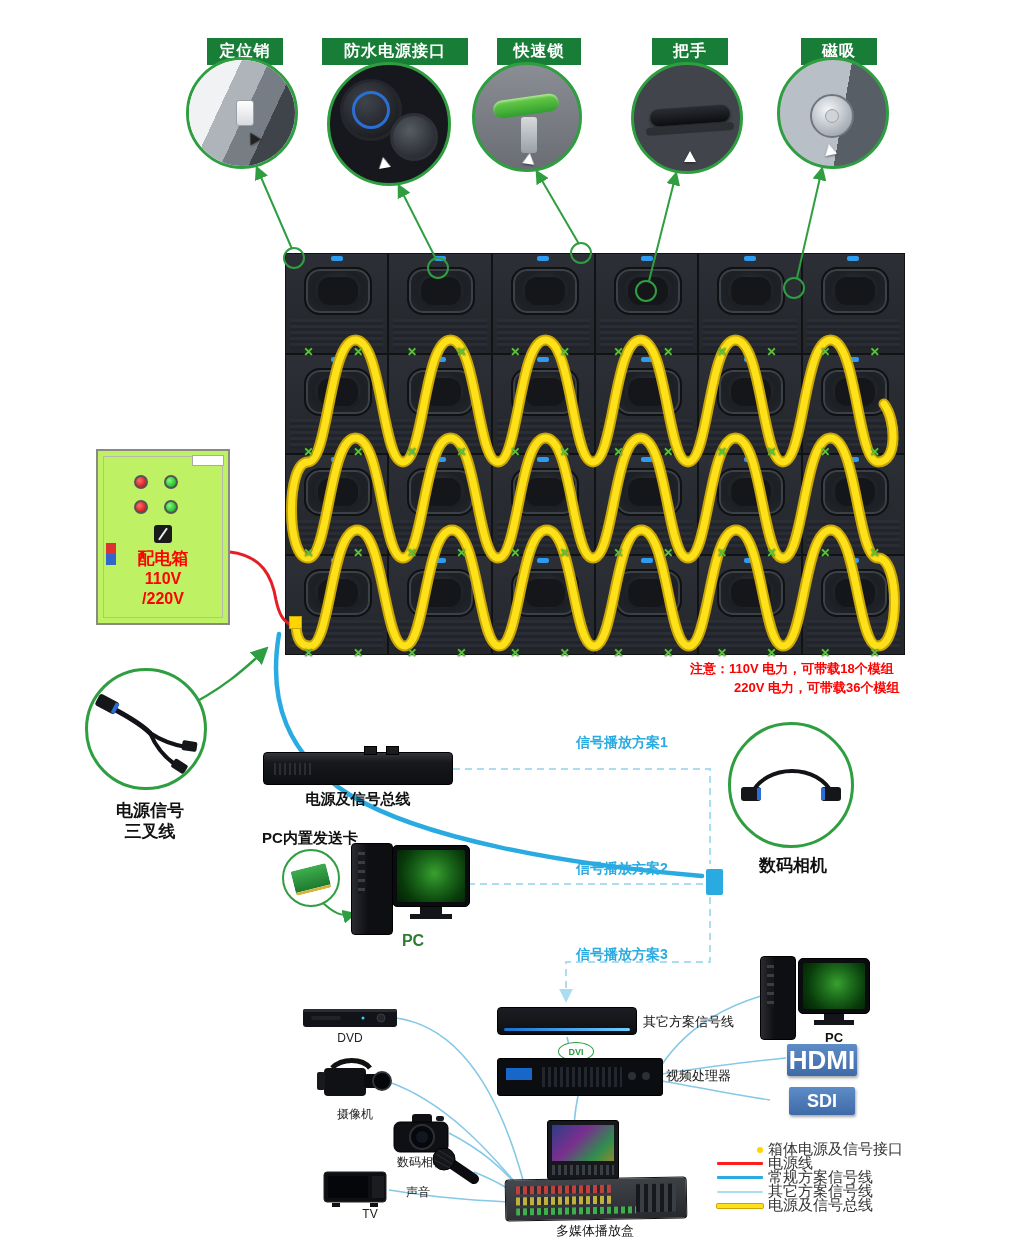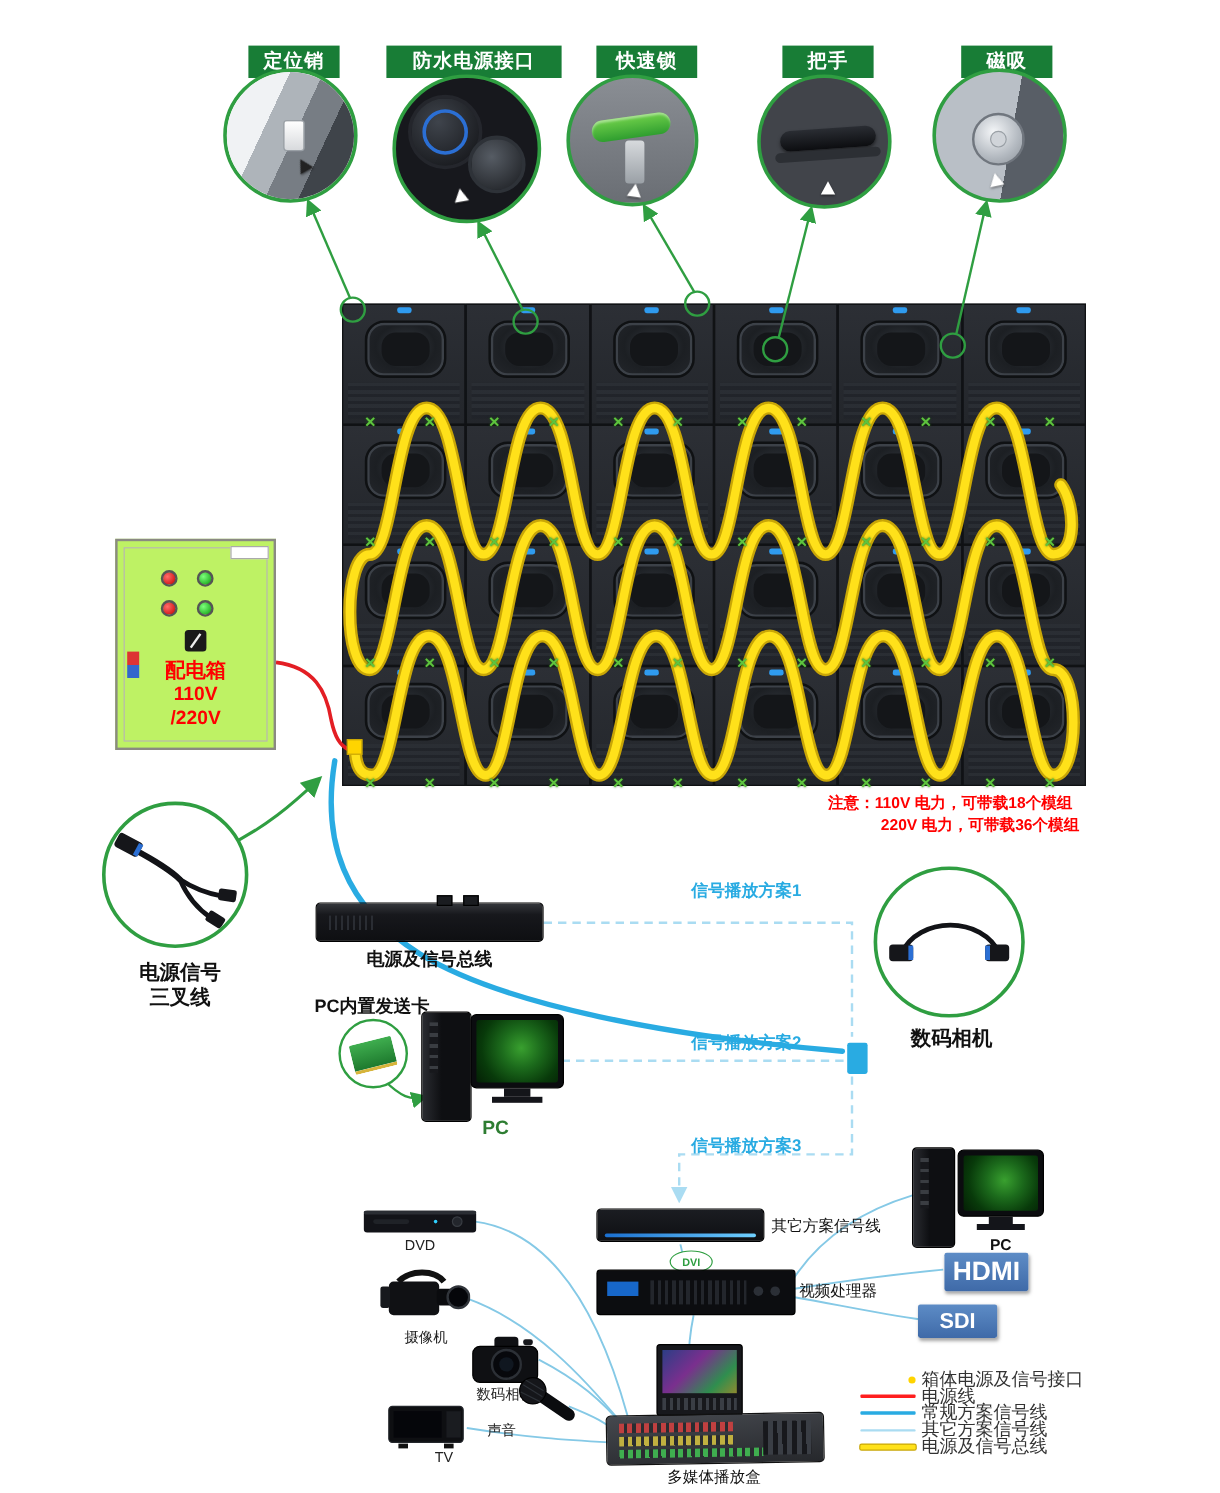--- a/index.html
+++ b/index.html
@@ -508,22 +508,22 @@
   <div class="dev-label-md" style="left:666px;top:1067px">视频处理器</div>
 
   <div class="tower" style="left:760px;top:956px;width:36px;height:84px"></div>
   <div class="monitor" style="left:798px;top:958px;width:72px;height:56px">
     <div class="screen"></div>
   </div>
   <div class="stand" style="left:824px;top:1014px;width:20px;height:6px"></div>
   <div class="stand" style="left:814px;top:1020px;width:40px;height:5px"></div>
   <div class="dev-label-md" style="left:806px;top:1030px;width:56px;font-weight:bold">PC</div>
 
-  <div class="conn-tag" style="left:787px;top:1044px;width:70px;height:32px;font-size:22px">HDMI</div>
-  <div class="conn-tag" style="left:765px;top:1087px;width:66px;height:28px;font-size:18px">SDI</div>
+  <div class="conn-tag" style="left:787px;top:1044px;width:70px;height:32px;font-size:26px">HDMI</div>
+  <div class="conn-tag" style="left:789px;top:1087px;width:66px;height:28px;font-size:18px">SDI</div>
 
   <div class="pad">
     <div class="pscr"></div>
     <div class="pbtns"></div>
   </div>
   <div class="conv">
     <div class="b1"></div>
     <div class="b2"></div>
     <div class="b3"></div>
     <div class="fad"></div>

